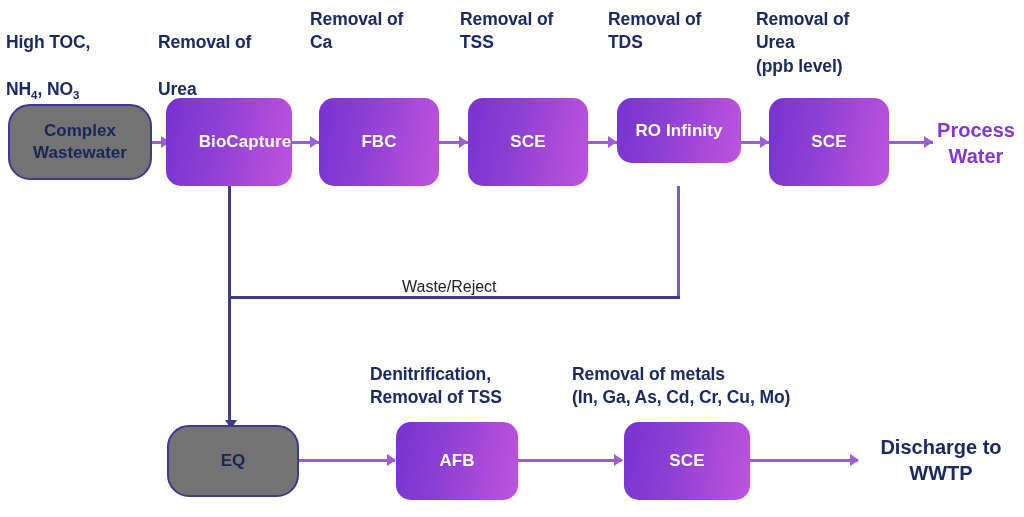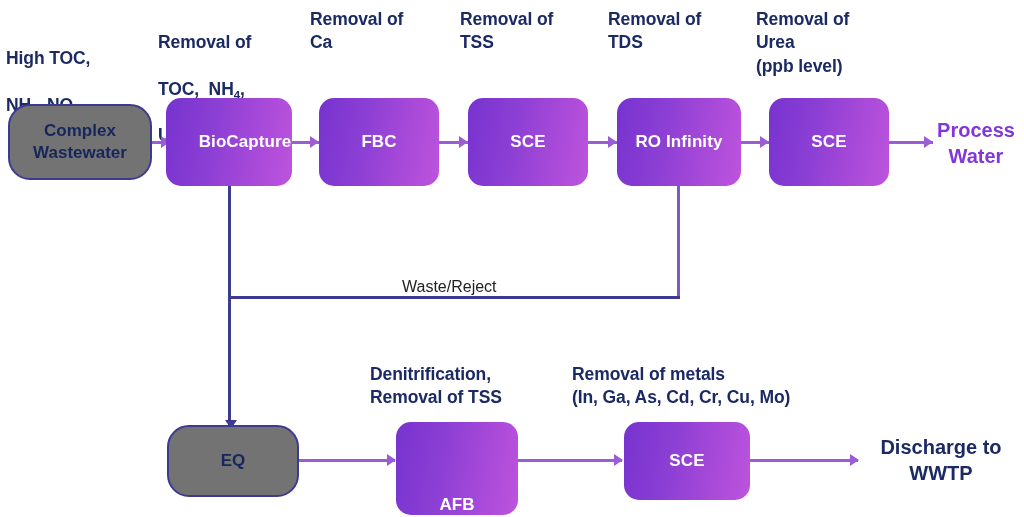--- a/index.html
+++ b/index.html
@@ -115,28 +115,27 @@
     color: #222222;
     font-weight: normal;
     white-space: nowrap;
   }
 </style>
 </head>
 <body>
 
 <div id="stage">
 
-  <div class="hdr" style="left:6px; top:24px; width:144px;">
+  <div class="hdr" style="left:6px; top:8px; width:144px;">
     <div>High TOC,</div>
     <div>NH<sub>4</sub>, NO<sub>3</sub></div>
   </div>
 
   <div class="hdr" style="left:158px; top:8px; width:148px;">
     <div>Removal of</div>
-    <div>TOC,&nbsp; NH<sub>4</sub>,</div>
     <div>Urea</div>
   </div>
 
   <div class="hdr" style="left:310px; top:8px; width:140px;">Removal of
 Ca</div>
 
   <div class="hdr" style="left:460px; top:8px; width:140px;">Removal of
 TSS</div>
 
   <div class="hdr" style="left:608px; top:8px; width:140px;">Removal of
@@ -168,21 +167,21 @@
   <div class="hline" style="left:439px; top:141px; width:29px;"></div>
   <div class="arrowhead" style="left:459px; top:136px;"></div>
 
   <div class="node filled" style="left:468px; top:98px; width:120px; height:88px;">
     <span>SCE</span>
   </div>
 
   <div class="hline" style="left:588px; top:141px; width:29px;"></div>
   <div class="arrowhead" style="left:608px; top:136px;"></div>
 
-  <div class="node filled" style="left:617px; top:98px; width:124px; height:88px;">
+  <div class="node filled" style="left:617px; top:98px; width:124px; height:65px;">
     <span>RO Infinity</span>
   </div>
 
   <div class="hline" style="left:741px; top:141px; width:28px;"></div>
   <div class="arrowhead" style="left:760px; top:136px;"></div>
 
   <div class="node filled" style="left:769px; top:98px; width:120px; height:88px;">
     <span>SCE</span>
   </div>
 
@@ -208,21 +207,21 @@
   <div class="hdr" style="left:572px; top:363px; width:268px;">Removal of metals
 (In, Ga, As, Cd, Cr, Cu, Mo)</div>
 
   <div class="node outline" style="left:167px; top:425px; width:132px; height:72px;">
     <span>EQ</span>
   </div>
 
   <div class="hline" style="left:299px; top:459px; width:96px;"></div>
   <div class="arrowhead" style="left:387px; top:454px;"></div>
 
-  <div class="node filled" style="left:396px; top:422px; width:122px; height:93px;align-items:flex-end;">
+  <div class="node filled" style="left:396px; top:422px; width:122px; height:78px;">
     <span>AFB</span>
   </div>
 
   <div class="hline" style="left:518px; top:459px; width:104px;"></div>
   <div class="arrowhead" style="left:614px; top:454px;"></div>
 
   <div class="node filled" style="left:624px; top:422px; width:126px; height:78px;">
     <span>SCE</span>
   </div>
 

